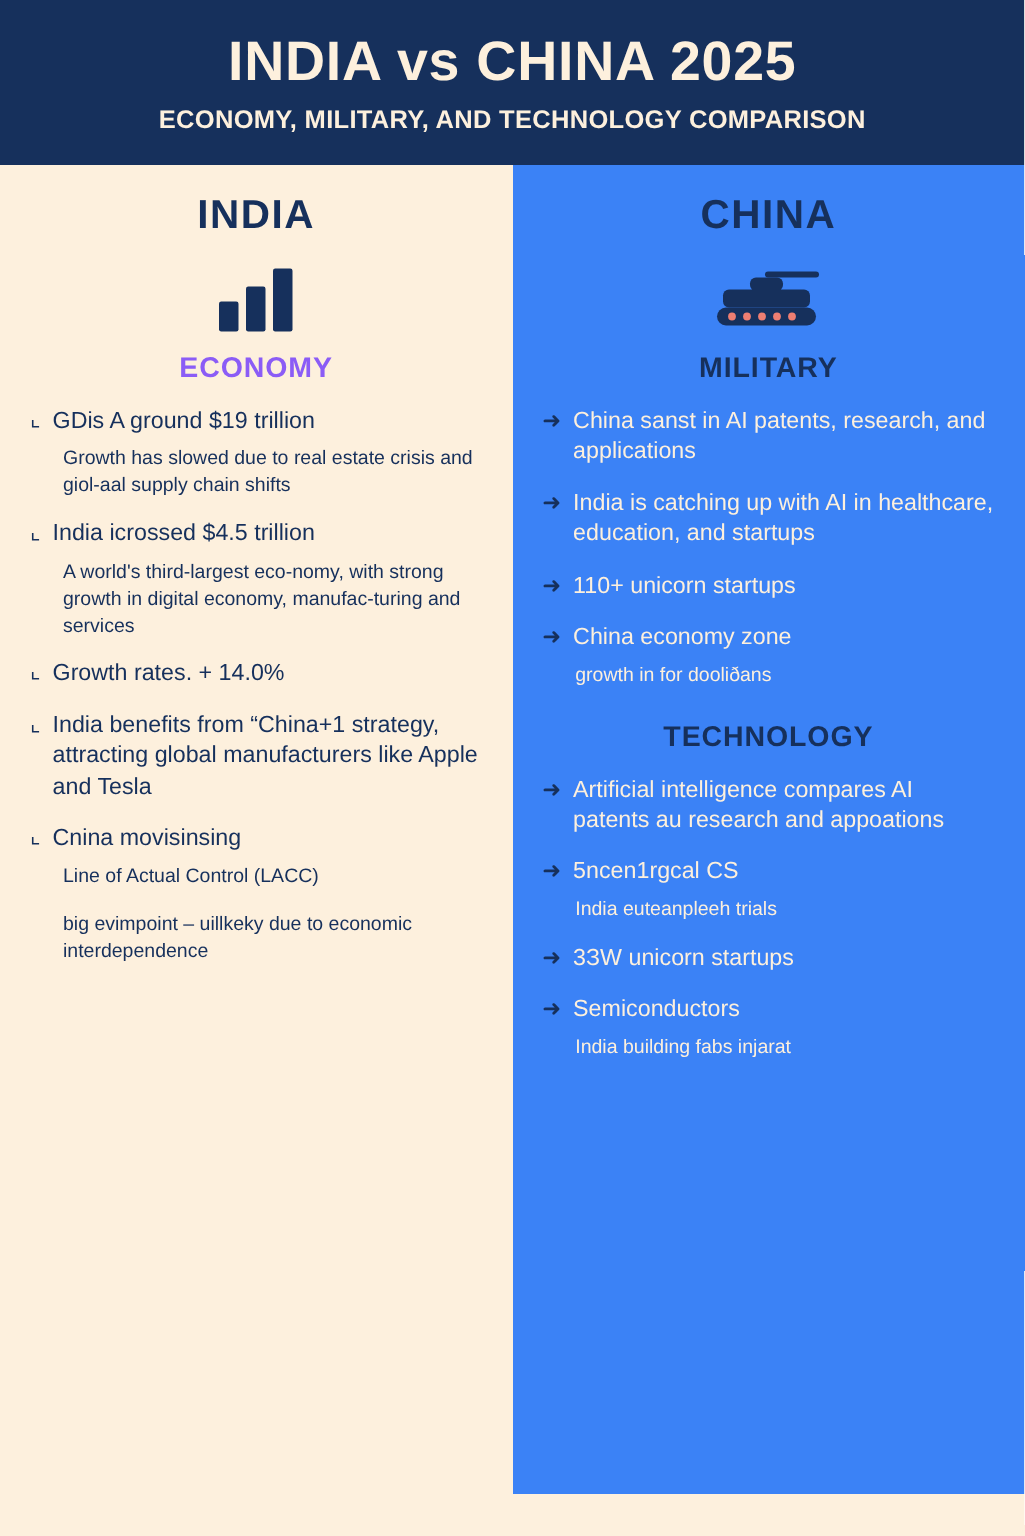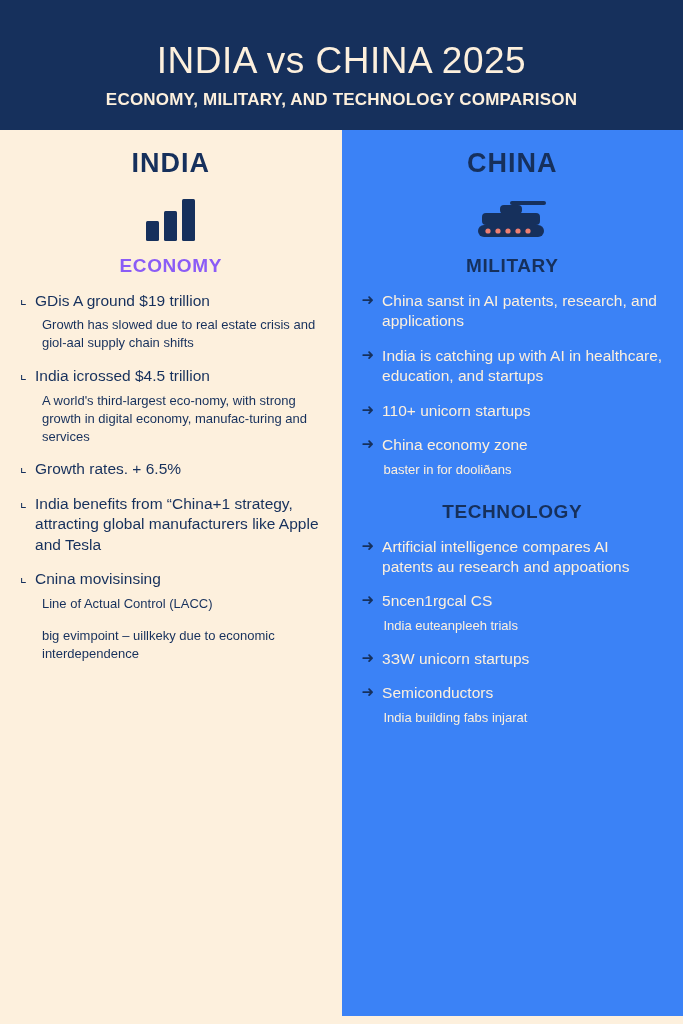--- a/index.html
+++ b/index.html
@@ -19,24 +19,23 @@
 
   
   .header {
     background: #16305c;
     padding: 22px 20px 20px 20px;
     text-align: center;
   }
   .header h1 {
     color: #fdf0dd;
     font-size: 37px;
-    font-weight: normal;
+    font-weight: bold;
     letter-spacing: 0.5px;
     line-height: 1.05;
-    margin-top: 20px;
   }
   .header h2 {
     color: #fdf0dd;
     font-size: 17px;
     font-weight: bold;
     letter-spacing: 0.2px;
     margin-top: 9px;
   }
 
   
@@ -165,21 +164,21 @@
         <div class="item-row">
           <span class="bullet-l">⌞</span>
           <span class="item-head">India icrossed $4.5 trillion</span>
         </div>
         <div class="item-sub">A world's third-largest eco-nomy, with strong growth in digital economy, manufac-turing and services</div>
       </div>
 
       <div class="item">
         <div class="item-row">
           <span class="bullet-l">⌞</span>
-          <span class="item-head">Growth rates. + 6.5%</span>
+          <span class="item-head">Growth rates. + 14.0%</span>
         </div>
       </div>
 
 
       <div class="item">
         <div class="item-row">
           <span class="bullet-l">⌞</span>
           <span class="item-head">India benefits from “China+1 strategy, attracting global manufacturers like Apple and Tesla</span>
         </div>
       </div>
@@ -235,21 +234,21 @@
           <span class="bullet-arrow">➜</span>
           <span class="item-head">110+ unicorn startups</span>
         </div>
       </div>
 
       <div class="item">
         <div class="item-row">
           <span class="bullet-arrow">➜</span>
           <span class="item-head">China economy zone</span>
         </div>
-        <div class="item-sub">baster in for dooliðans</div>
+        <div class="item-sub">growth in for dooliðans</div>
       </div>
 
       <div class="section-title tech">TECHNOLOGY</div>
 
       <div class="item">
         <div class="item-row">
           <span class="bullet-arrow">➜</span>
           <span class="item-head">Artificial intelligence compares AI patents au research and appoations</span>
         </div>
       </div>

